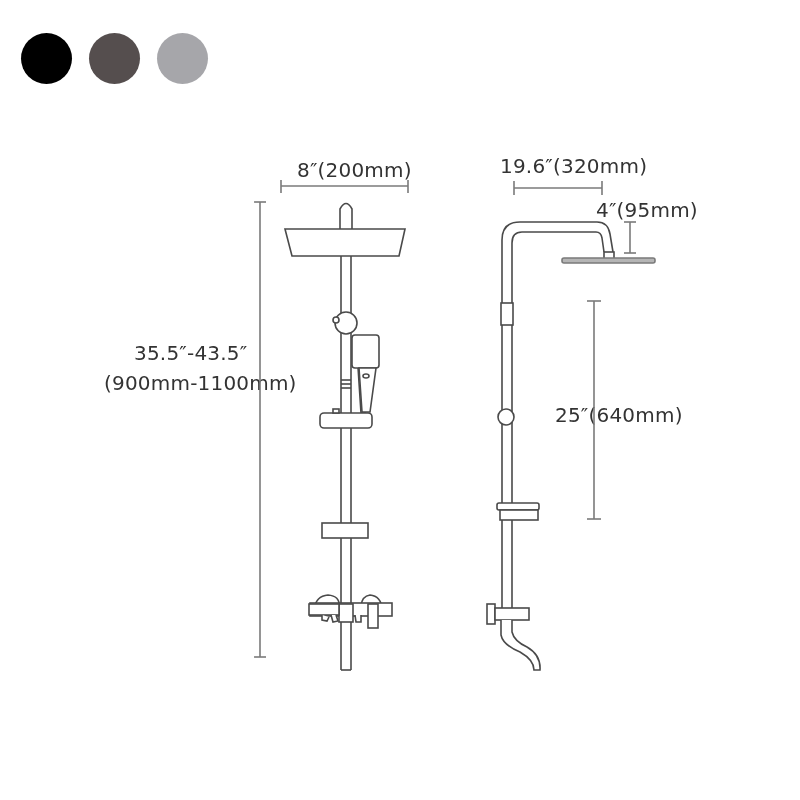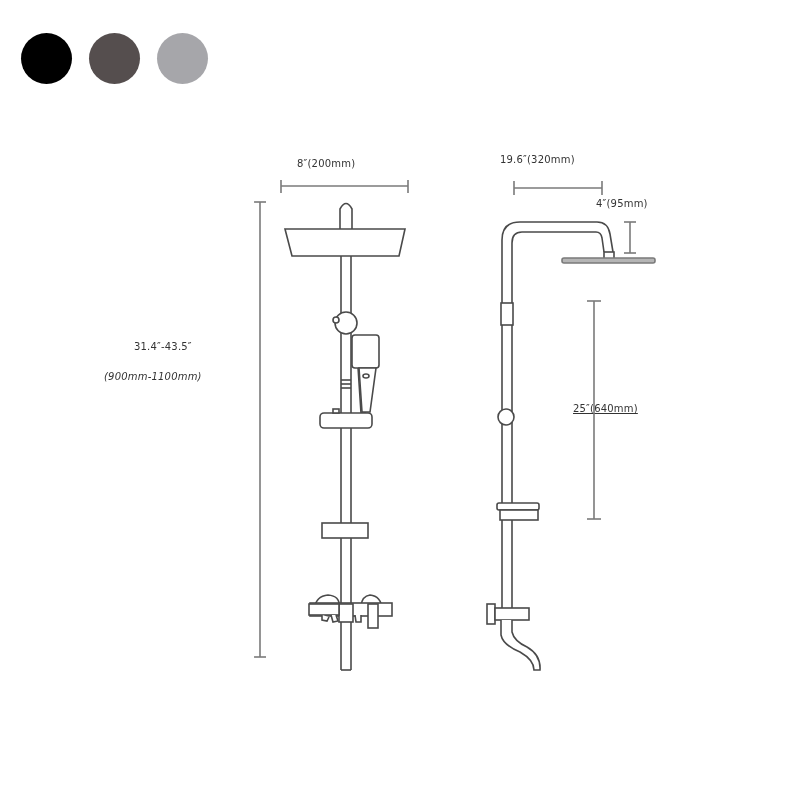--- a/index.html
+++ b/index.html
@@ -1,35 +1,35 @@
 <!DOCTYPE html>
 <html><head>
   <meta charset="utf-8">
   <style>
     html, body { margin: 0; padding: 0; background: #ffffff; }
     body { width: 800px; height: 800px; position: relative; overflow: hidden;
            font-family: "DejaVu Sans", sans-serif; }
     .swatch { position: absolute; width: 51px; height: 51px; border-radius: 50%; }
-    .label { position: absolute; font-size: 10px; color: #333333; white-space: nowrap;
+    .label { position: absolute; font-size: 20px; color: #333333; white-space: nowrap;
              letter-spacing: 0.2px; }
     svg.drawing { position: absolute; left: 0; top: 0; }
   </style>
 </head>
 <body>
 
 <div class="swatch" style="left:21px;top:33px;background:#000000;"></div>
 <div class="swatch" style="left:89px;top:33px;background:#554e4e;"></div>
 <div class="swatch" style="left:157px;top:33px;background:#a6a6aa;"></div>
 
 <span class="label" style="left:297px;top:158px;">8″(200mm)</span>
-<span class="label" style="left:134px;top:341px;">31.4″-43.5″</span>
-<span class="label" style="left:104px;top:371px;font-style:italic;">(900mm-1100mm)</span>
+<span class="label" style="left:134px;top:341px;">35.5″-43.5″</span>
+<span class="label" style="left:104px;top:371px;">(900mm-1100mm)</span>
 <span class="label" style="left:500px;top:154px;">19.6″(320mm)</span>
 <span class="label" style="left:596px;top:198px;">4″(95mm)</span>
-<span class="label" style="left:573px;top:403px;text-decoration:underline;">25″(640mm)</span>
+<span class="label" style="left:555px;top:403px;">25″(640mm)</span>
 
 <svg class="drawing" width="800" height="800" viewBox="0 0 800 800">
 
   <g stroke="#7a7a7a" stroke-width="1.6" fill="none">
 
     <line x1="281" y1="186" x2="408" y2="186"></line>
     <line x1="281" y1="180" x2="281" y2="193"></line>
     <line x1="408" y1="180" x2="408" y2="193"></line>
 
     <line x1="260" y1="202" x2="260" y2="657"></line>

